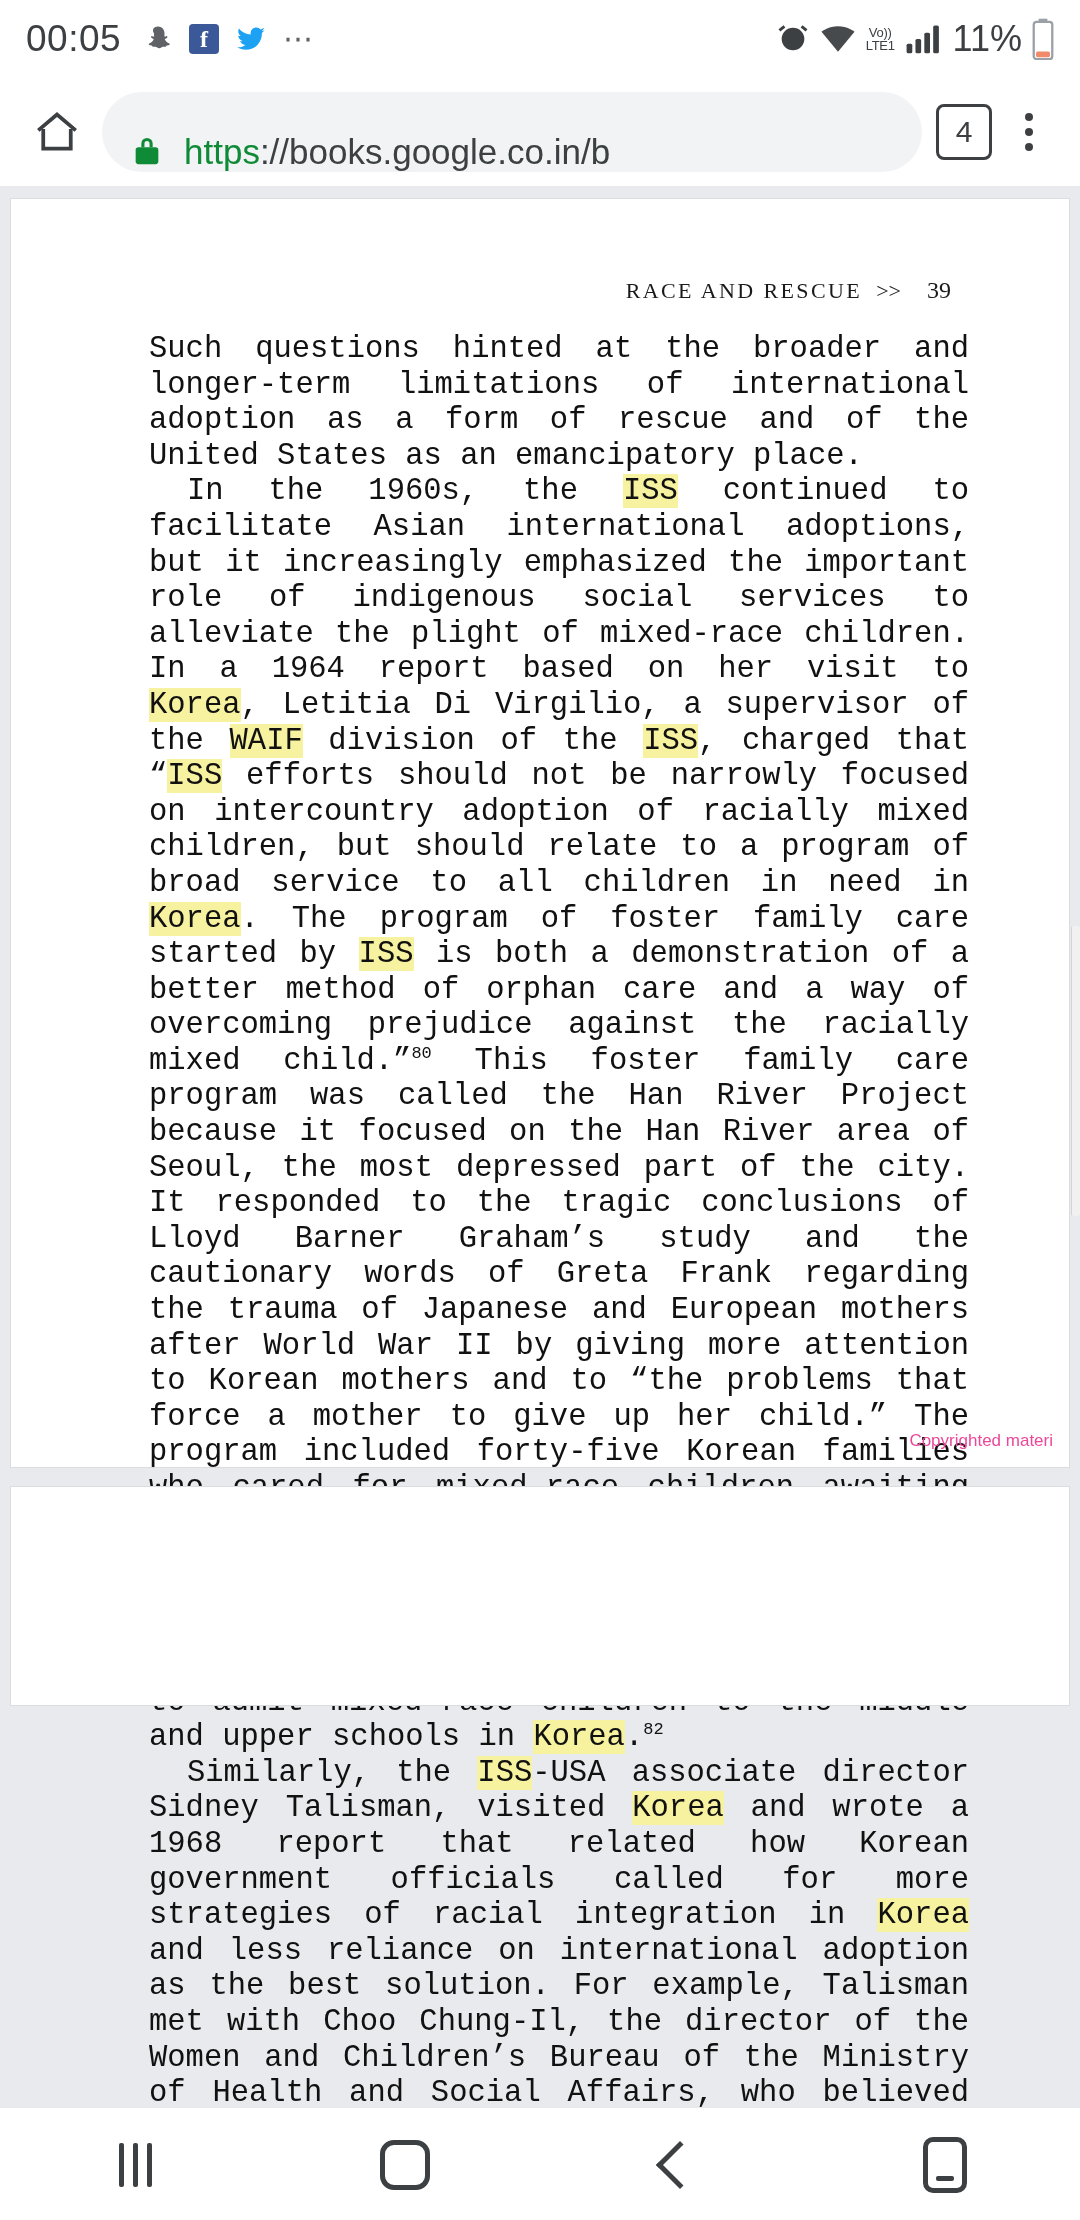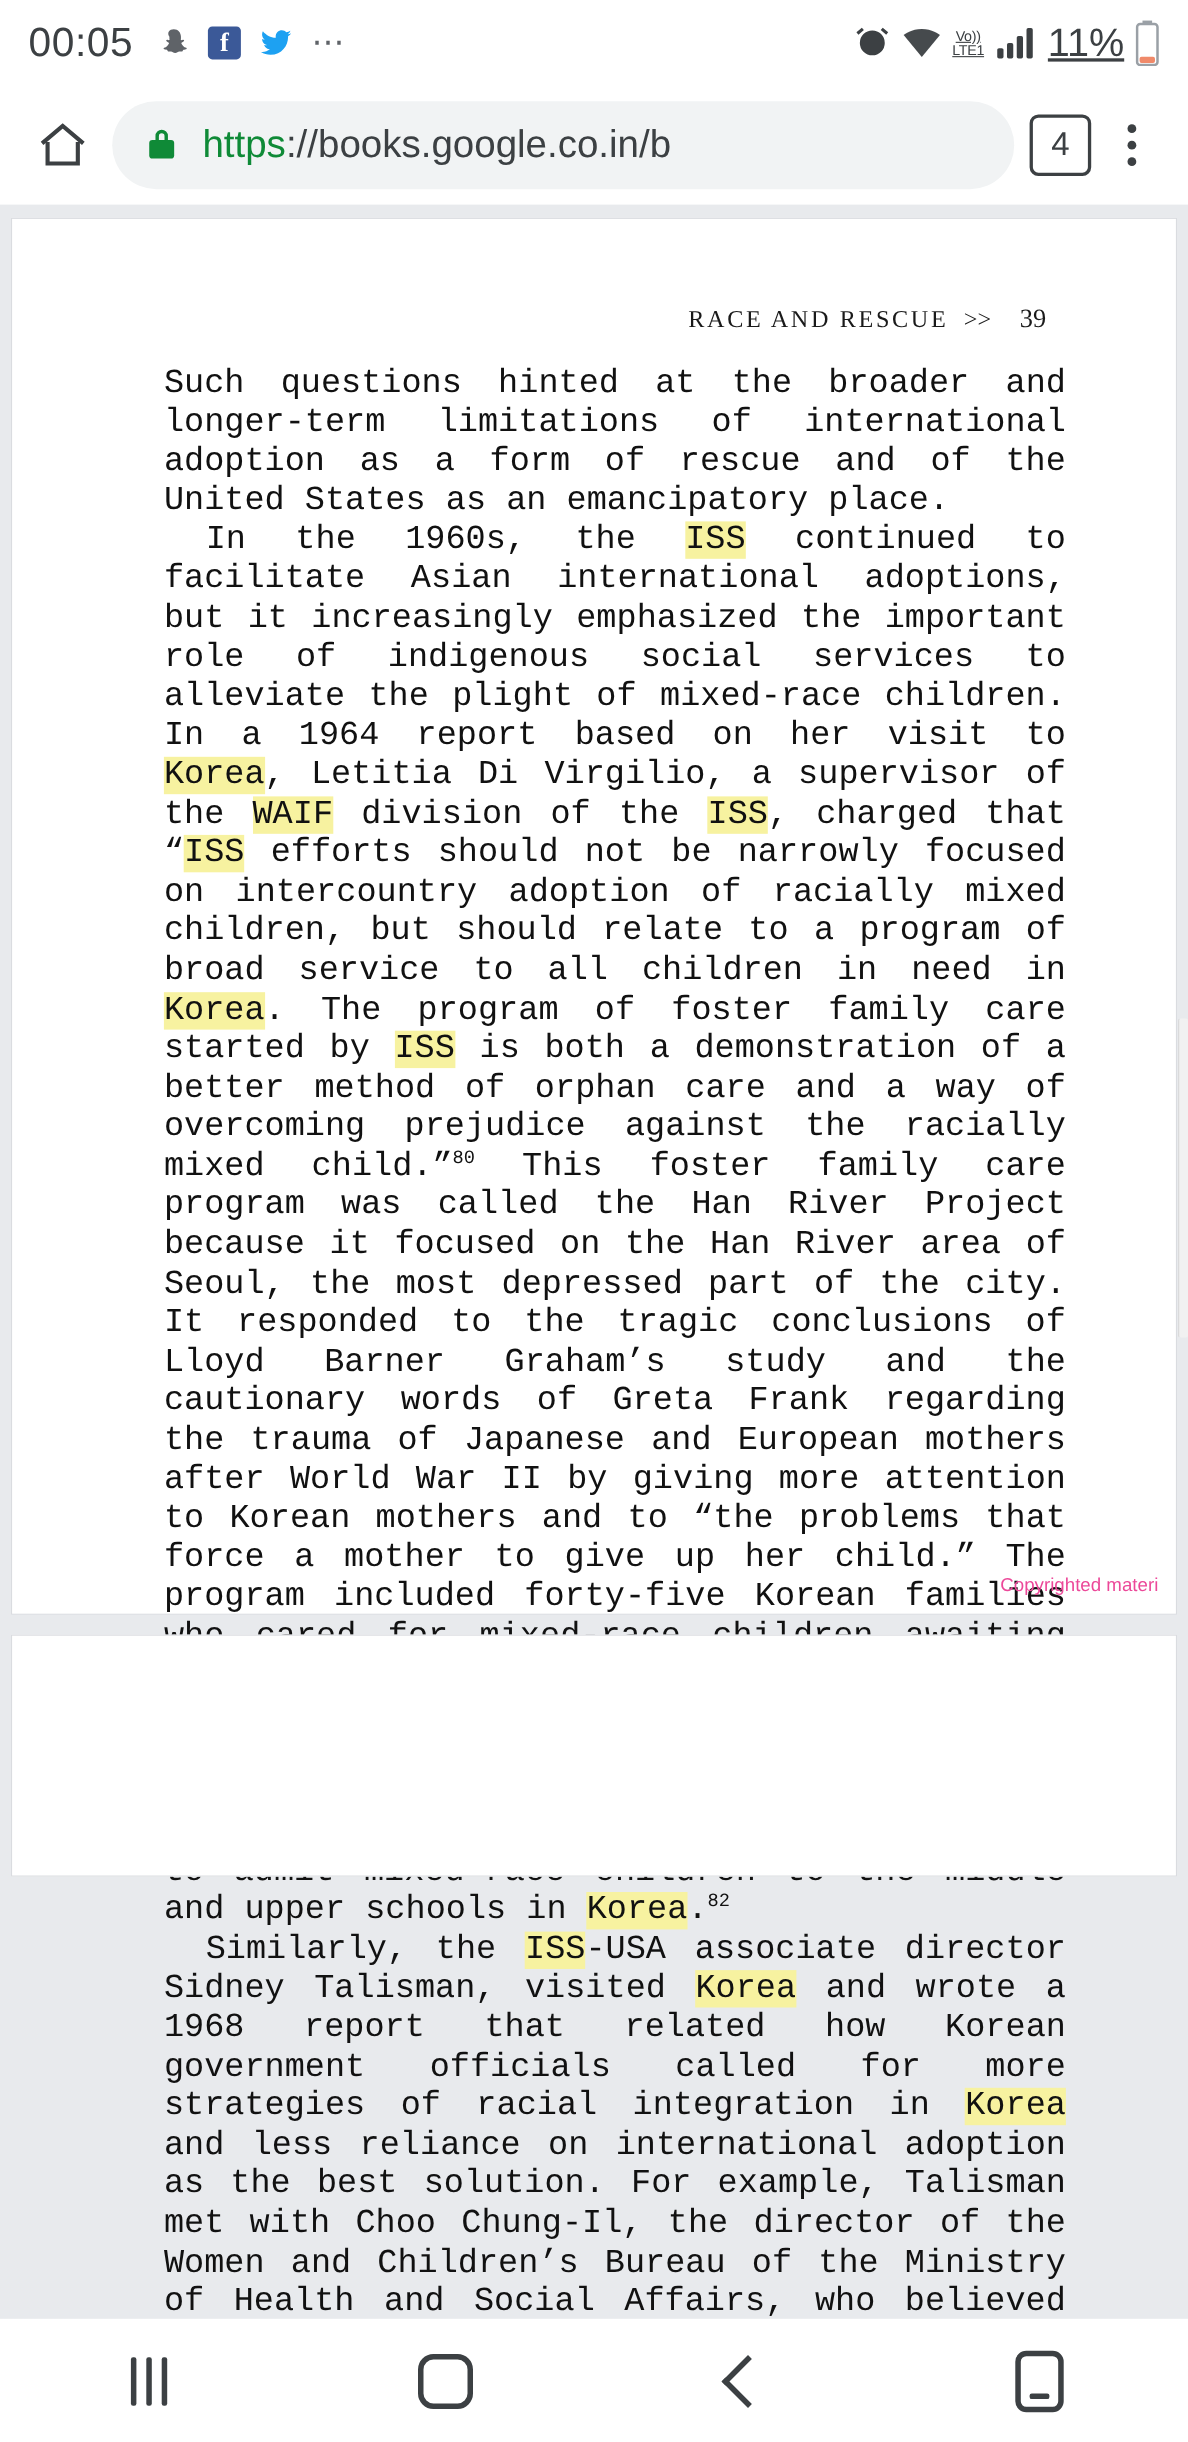--- a/index.html
+++ b/index.html
@@ -36,21 +36,20 @@
   }
   .status-left-icons .ic { display: inline-flex; align-items: center; justify-content: center; }
   .sq { width: 30px; height: 30px; border-radius: 4px; display:inline-block; }
   .fb { background: #3b5998; color: #fff; font-weight: bold; font-size: 24px;
         font-family: "Liberation Serif", serif; text-align: center; line-height: 30px; }
   .dots3 { color: #5f6368; font-size: 30px; letter-spacing: 3px; line-height: 20px; }
   .status-right {
     margin-left: auto;
     display: flex; align-items: center; gap: 10px;
     color: #3c4043;
-    text-decoration: underline;
   }
   .status-right svg { display: block; }
   .vo-stack { display:flex; flex-direction: column; align-items:center; line-height:1; }
   .vo-top { font-size: 13px; letter-spacing: -0.3px; }
   .vo-bot { font-size: 13px; letter-spacing: -0.3px; }
   .batt-pct { font-size: 36px; color: #3c4043; }
 
   
   .omnibar {
     height: 108px;
@@ -58,21 +57,21 @@
     display: flex; align-items: center;
     padding: 0 22px;
     flex: 0 0 auto;
   }
   .home-btn { width: 70px; display:flex; align-items:center; justify-content:center; }
   .urlbox {
     flex: 1 1 auto;
     height: 80px;
     background: #f1f3f4;
     border-radius: 40px;
-    display: flex; align-items: center;
+    display: flex; align-items: flex-end;
     padding: 0 28px;
     margin: 0 14px 0 10px;
     overflow: hidden;
   }
   .url-text {
     font-size: 35px;
     color: #202124;
     margin-left: 20px;
     white-space: nowrap;
     overflow: hidden;

